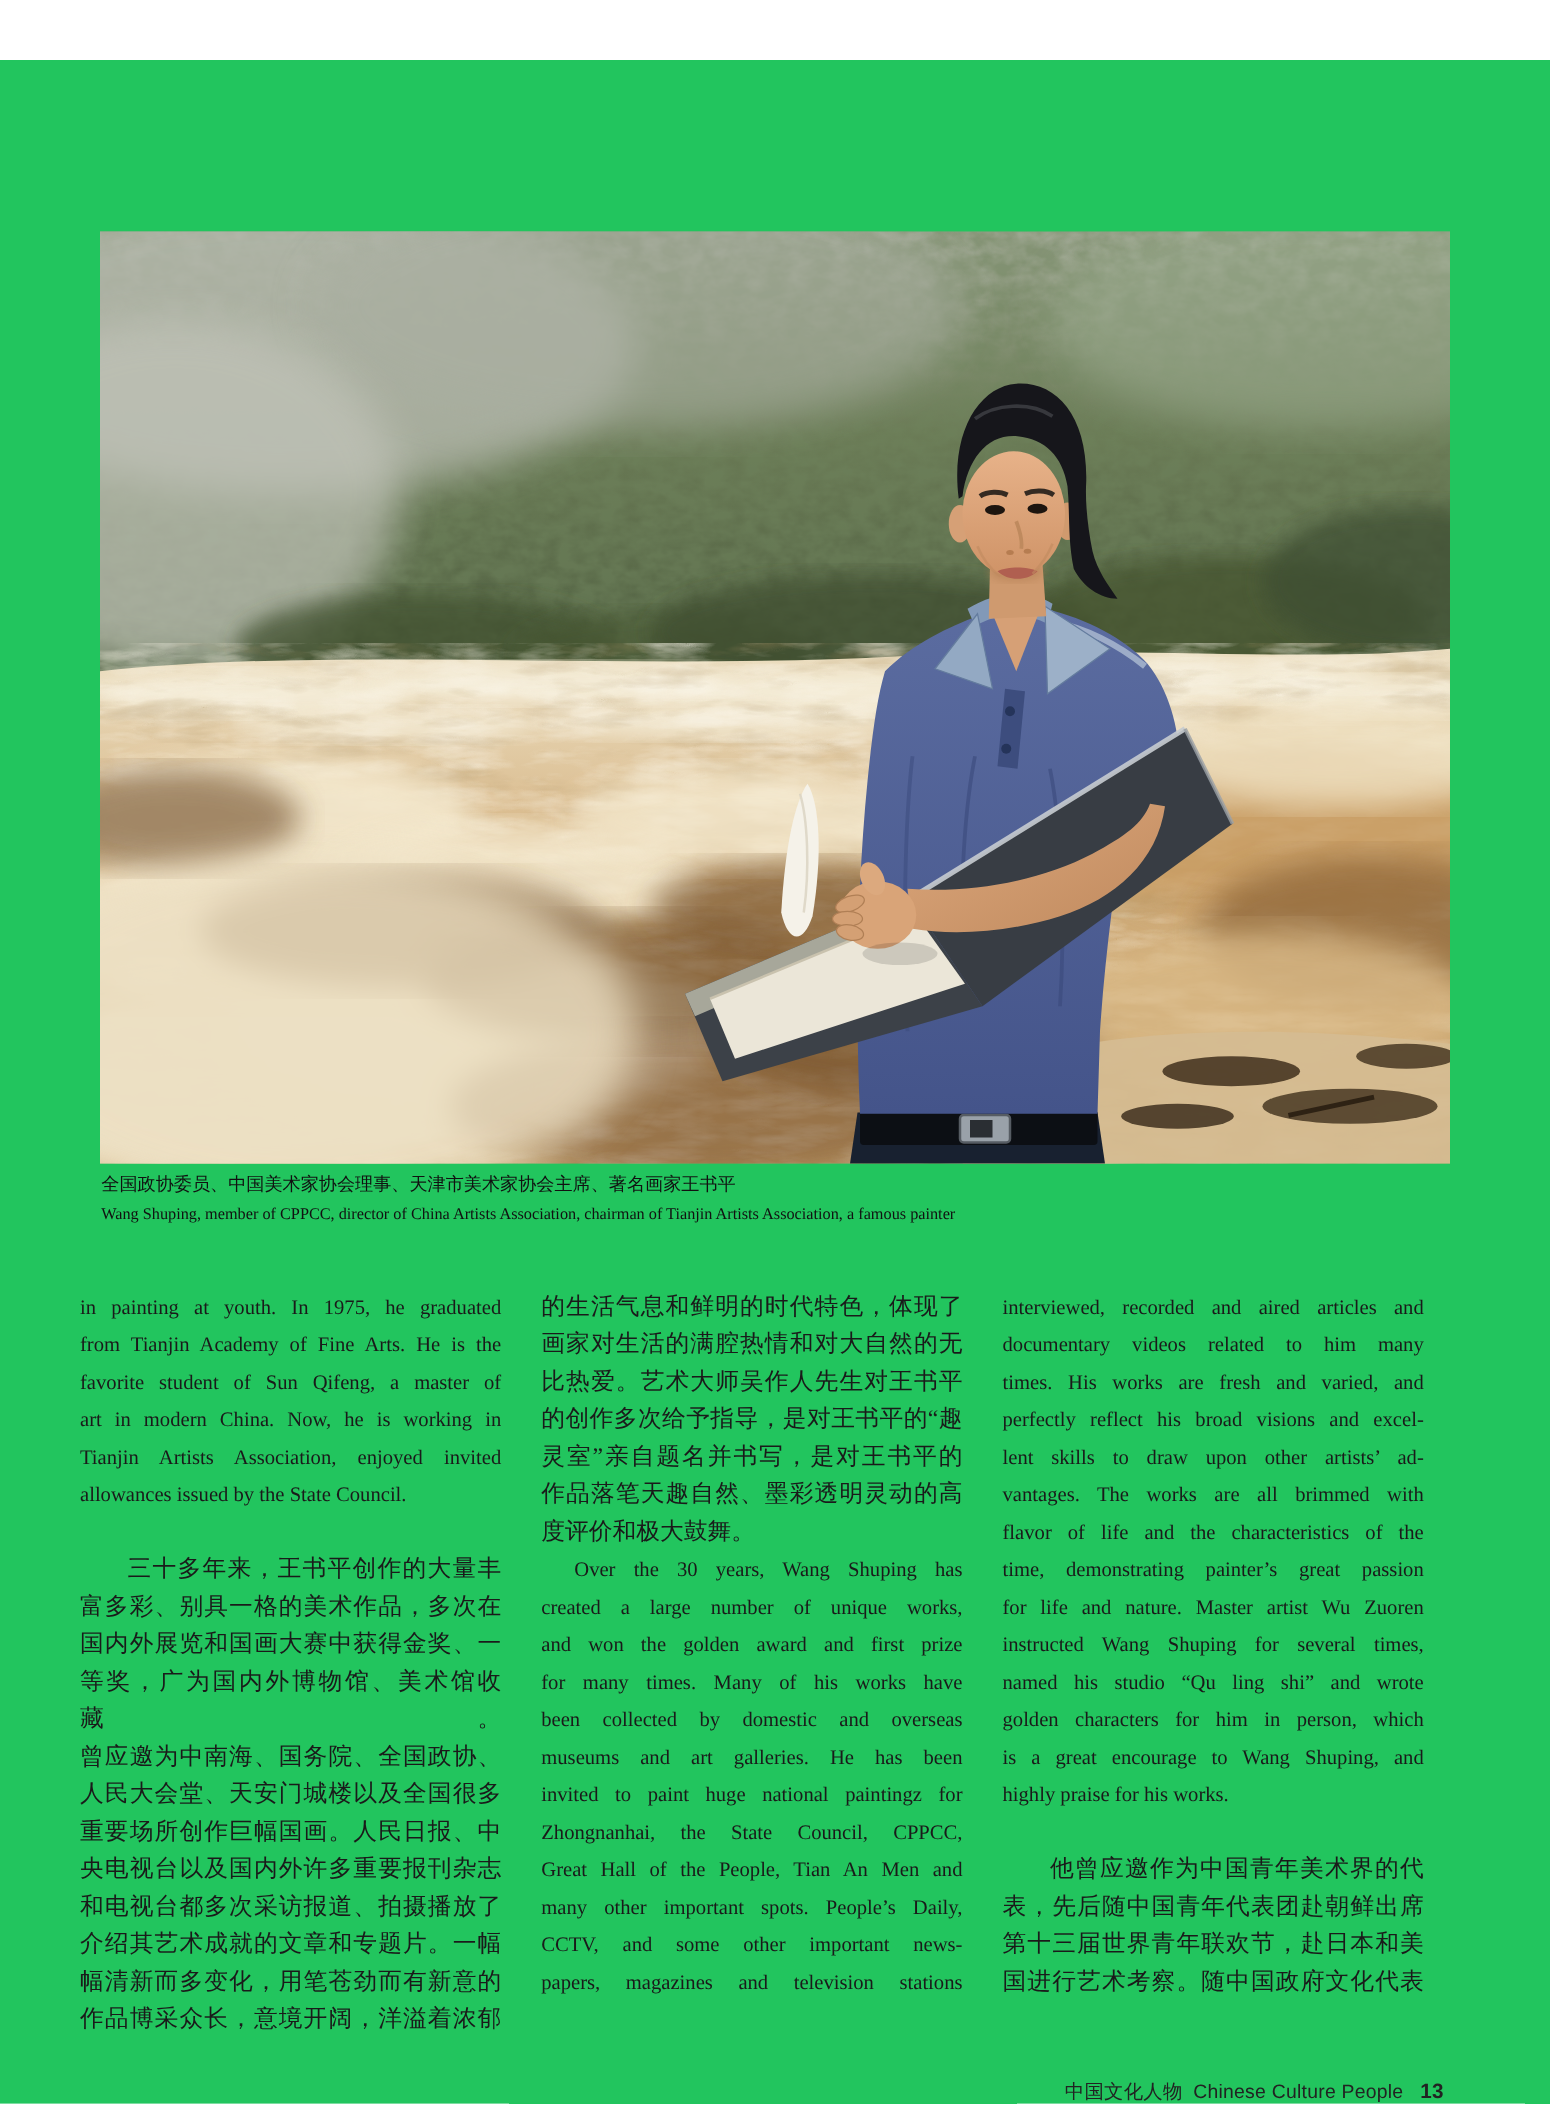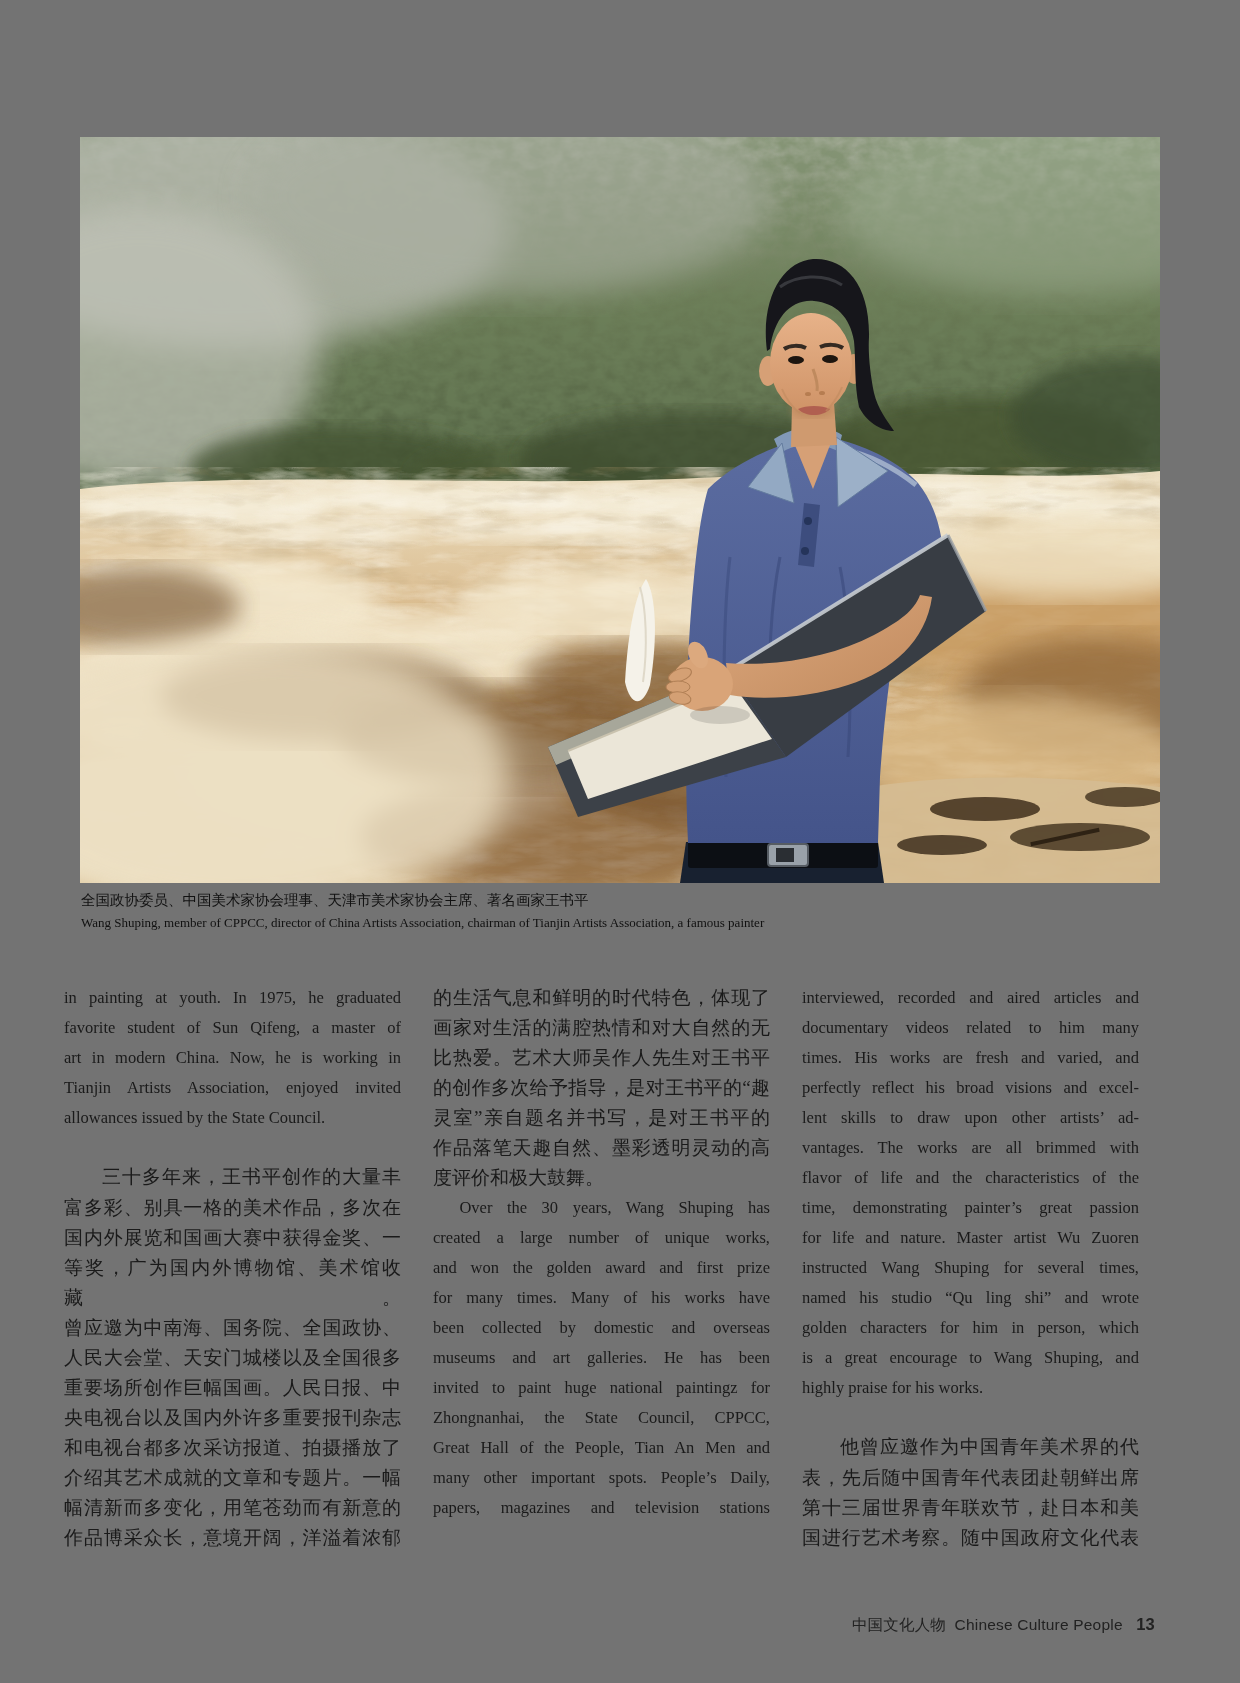--- a/index.html
+++ b/index.html
@@ -1,18 +1,18 @@
 <!DOCTYPE html>
 <html><head>
 <meta charset="utf-8">
 <style>
   html,body{margin:0;padding:0;background:#ffffff;}
   body{width:1240px;height:1683px;position:relative;overflow:hidden;
        font-family:"Liberation Serif","DejaVu Serif",serif;color:#1a1a1a;}
-  .page{position:absolute;inset:0;background:#737373;}
+  .page{position:absolute;inset:0;background:#22c55e;margin-top:48px;}
   .photo{position:absolute;left:80px;top:137px;width:1080px;height:746px;margin:0;overflow:hidden;}
   .photo svg{display:block;width:100%;height:100%;}
   .cap{position:absolute;left:81px;width:1079px;}
   .cap.zh{top:889px;font-size:14.5px;line-height:22px;color:#111;}
   .cap.en{top:912px;font-size:13px;line-height:21px;color:#111;}
   .columns{position:absolute;left:64px;top:983px;width:1075px;
            display:grid;grid-template-columns:1fr 1fr 1fr;column-gap:32px;}
   .col{min-width:0;}
   .para{margin:0;}
   .para.gap{margin-top:30px;}
@@ -200,20 +200,21 @@
     </svg>
   </figure>
 
   <div class="cap zh">全国政协委员、中国美术家协会理事、天津市美术家协会主席、著名画家王书平</div>
   <div class="cap en">Wang Shuping, member of CPPCC, director of China Artists Association, chairman of Tianjin Artists Association, a famous painter</div>
 
   <div class="columns">
     <div class="col">
         <div class="para en">
           <div class="ln">in painting at youth. In 1975, he graduated</div>
+          <div class="ln">from Tianjin Academy of Fine Arts. He is the</div>
           <div class="ln">favorite student of Sun Qifeng, a master of</div>
           <div class="ln">art in modern China. Now, he is working in</div>
           <div class="ln">Tianjin Artists Association, enjoyed invited</div>
           <div class="ln noj">allowances issued by the State Council.</div>
         </div>
         <div class="para zh gap">
           <div class="ln indent">三十多年来，王书平创作的大量丰</div>
           <div class="ln">富多彩、别具一格的美术作品，多次在</div>
           <div class="ln">国内外展览和国画大赛中获得金奖、一</div>
           <div class="ln">等奖，广为国内外博物馆、美术馆收藏。</div>
@@ -241,20 +242,21 @@
           <div class="ln indent">Over the 30 years, Wang Shuping has</div>
           <div class="ln">created a large number of unique works,</div>
           <div class="ln">and won the golden award and first prize</div>
           <div class="ln">for many times. Many of his works have</div>
           <div class="ln">been collected by domestic and overseas</div>
           <div class="ln">museums and art galleries. He has been</div>
           <div class="ln">invited to paint huge national paintingz for</div>
           <div class="ln">Zhongnanhai, the State Council, CPPCC,</div>
           <div class="ln">Great Hall of the People, Tian An Men and</div>
           <div class="ln">many other important spots. People’s Daily,</div>
+          <div class="ln">CCTV, and some other important news-</div>
           <div class="ln">papers, magazines and television stations</div>
         </div>
       </div>
     <div class="col">
         <div class="para en">
           <div class="ln">interviewed, recorded and aired articles and</div>
           <div class="ln">documentary videos related to him many</div>
           <div class="ln">times. His works are fresh and varied, and</div>
           <div class="ln">perfectly reflect his broad visions and excel-</div>
           <div class="ln">lent skills to draw upon other artists’ ad-</div>

